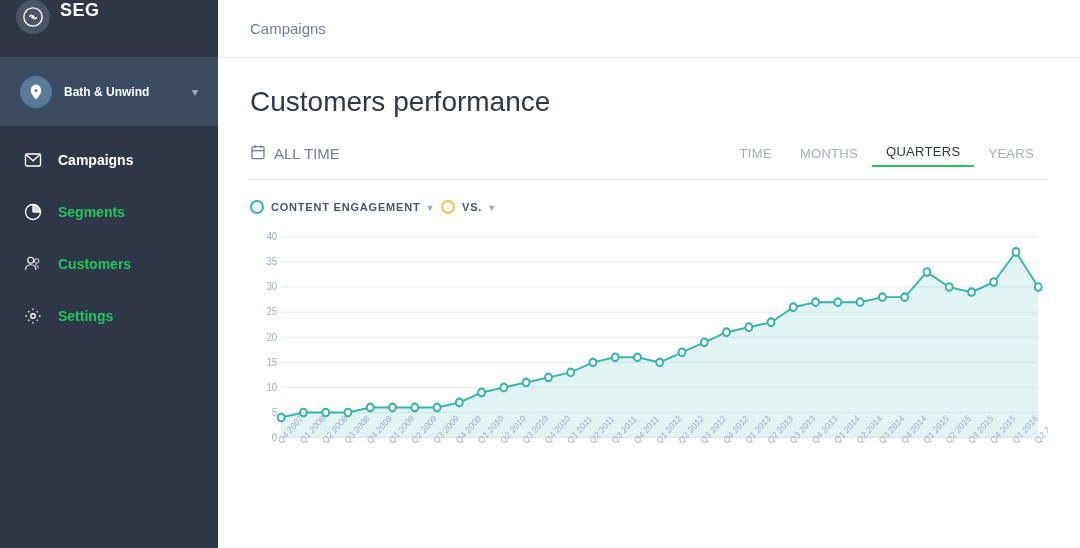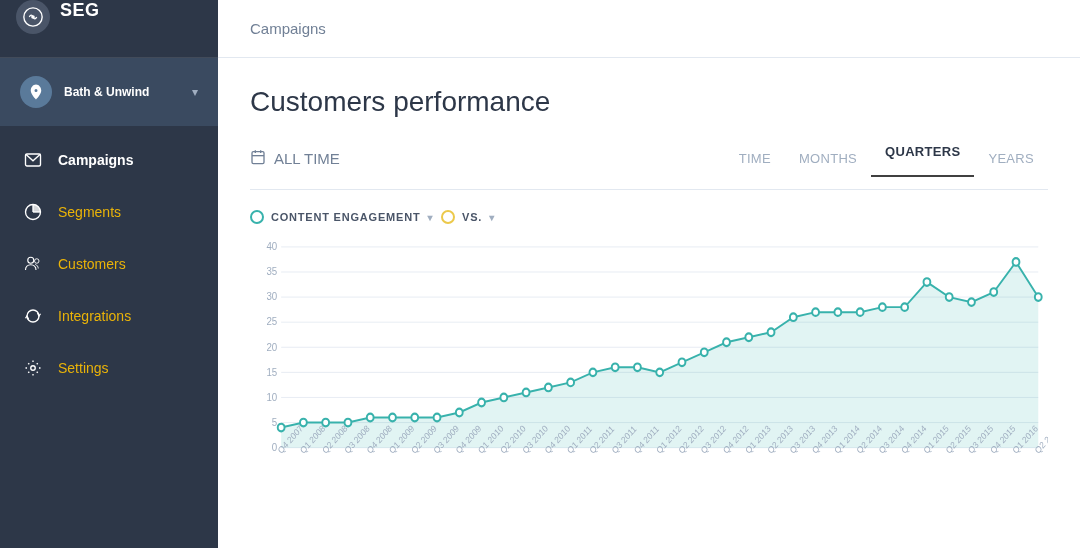--- a/index.html
+++ b/index.html
@@ -52,23 +52,23 @@
     .brand-name { font-size: 12px; font-weight: 600; flex: 1; }
     .chevron-down { font-size: 12px; color: #a0aec0; }
 
     .sidebar-nav { display: flex; flex-direction: column; flex: 1; padding-top: 8px; }
     .nav-item {
       display: flex;
       align-items: center;
       padding: 0 22px;
       height: 52px;
       cursor: pointer;
-      color: #eab308;
+      color: #22c55e;
       font-size: 14px;
-      font-weight: 400;
+      font-weight: 700;
       transition: background 0.15s;
     }
     .nav-item.active { color: #fff; font-weight: 700; }
     .nav-item .nav-icon { width: 22px; height: 22px; margin-right: 14px; display: flex; align-items: center; justify-content: center; flex-shrink: 0; }
 
     
     #main {
       flex: 1;
       display: flex;
       flex-direction: column;
@@ -111,23 +111,23 @@
     .time-btn {
       font-size: 13px;
       color: #a0aec0;
       padding: 4px 14px;
       cursor: pointer;
       font-weight: 500;
       letter-spacing: 0.3px;
     }
     .time-btn.active {
       color: #2d3748;
-      font-weight: 700;
-      border-bottom: 2px solid #404040;
-      padding-bottom: 16px;
+      font-weight: 400;
+      border-bottom: 2px solid #22c55e;
+      padding-bottom: 6px;
     }
 
     
     .chart-legend {
       display: flex;
       align-items: center;
       margin-bottom: 12px;
       gap: 8px;
     }
     .legend-item {
@@ -208,31 +208,20 @@
     <div class="nav-item">
       <span class="nav-icon">
         <svg width="20" height="18" viewBox="0 0 24 24" fill="white">
           <circle cx="9" cy="7" r="4" stroke="white" stroke-width="1.5" fill="none"></circle>
           <path d="M2 20c0-4 3-7 7-7s7 3 7 7" stroke="white" stroke-width="1.5" fill="none"></path>
           <circle cx="17" cy="8" r="3" stroke="white" stroke-width="1.2" fill="none"></circle>
           <path d="M19 18c0-2.5-1.5-4.5-4-5.5" stroke="white" stroke-width="1.2" fill="none"></path>
         </svg>
       </span>
       <span>Customers</span>
-    </div>
-    <div class="nav-item">
-      <span class="nav-icon">
-        <svg width="18" height="18" viewBox="0 0 24 24" fill="none">
-          <path d="M4 12 A8 8 0 0 1 20 12" stroke="white" stroke-width="1.8" fill="none"></path>
-          <polyline points="18,8 20,12 22,9" stroke="white" stroke-width="1.8" fill="none"></polyline>
-          <path d="M20 12 A8 8 0 0 1 4 12" stroke="white" stroke-width="1.8" fill="none"></path>
-          <polyline points="6,16 4,12 2,15" stroke="white" stroke-width="1.8" fill="none"></polyline>
-        </svg>
-      </span>
-      <span>Integrations</span>
     </div>
     <div class="nav-item">
       <span class="nav-icon">
         <svg width="18" height="18" viewBox="0 0 24 24" fill="none">
           <circle cx="12" cy="12" r="3" stroke="white" stroke-width="1.8"></circle>
           <path d="M12 2v2M12 20v2M2 12h2M20 12h2M5.64 5.64l1.42 1.42M16.94 16.94l1.42 1.42M5.64 18.36l1.42-1.42M16.94 7.06l1.42-1.42" stroke="white" stroke-width="1.8"></path>
         </svg>
       </span>
       <span>Settings</span>
     </div>

